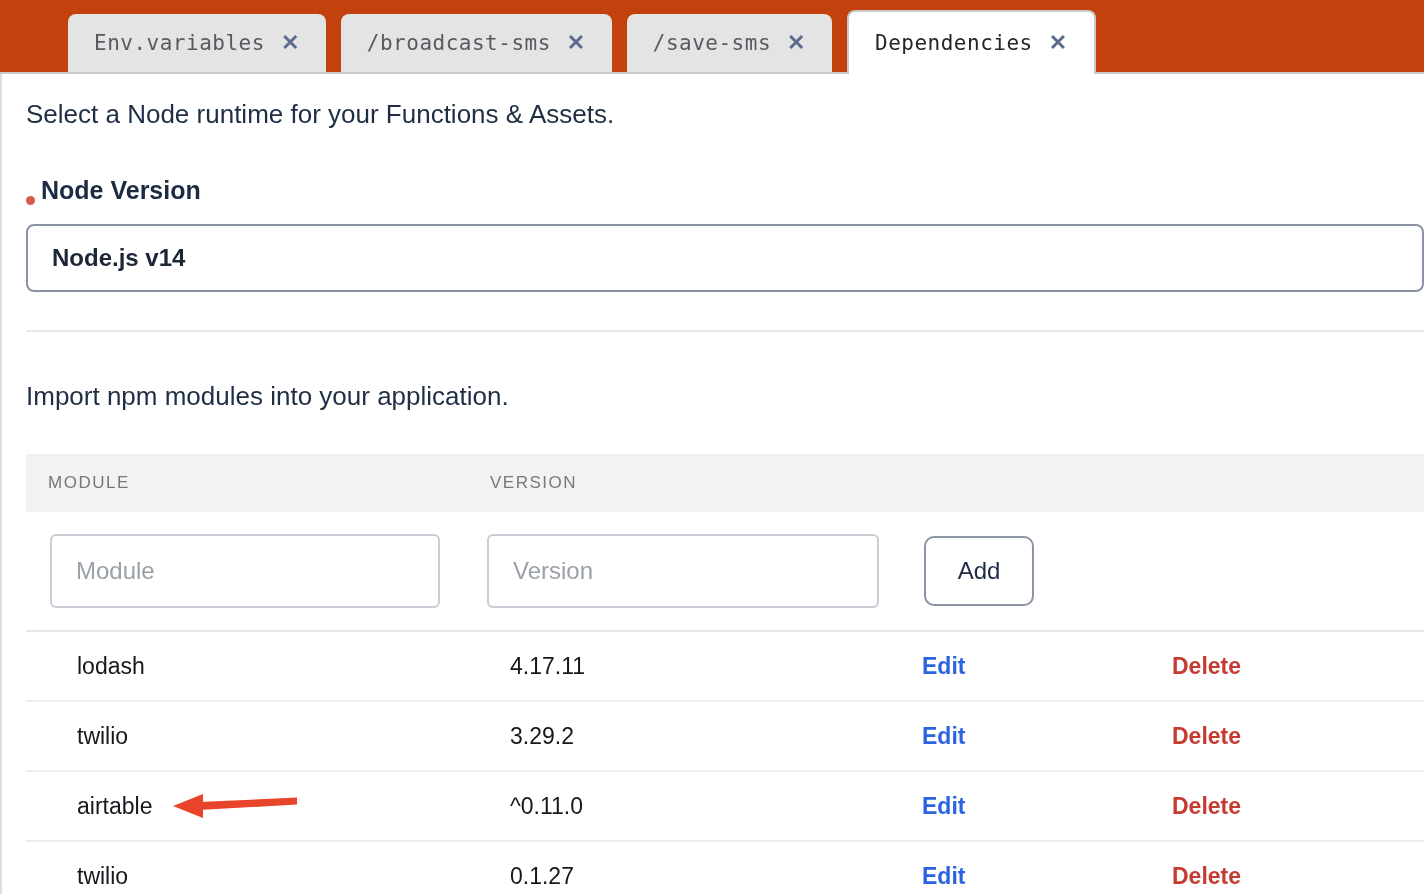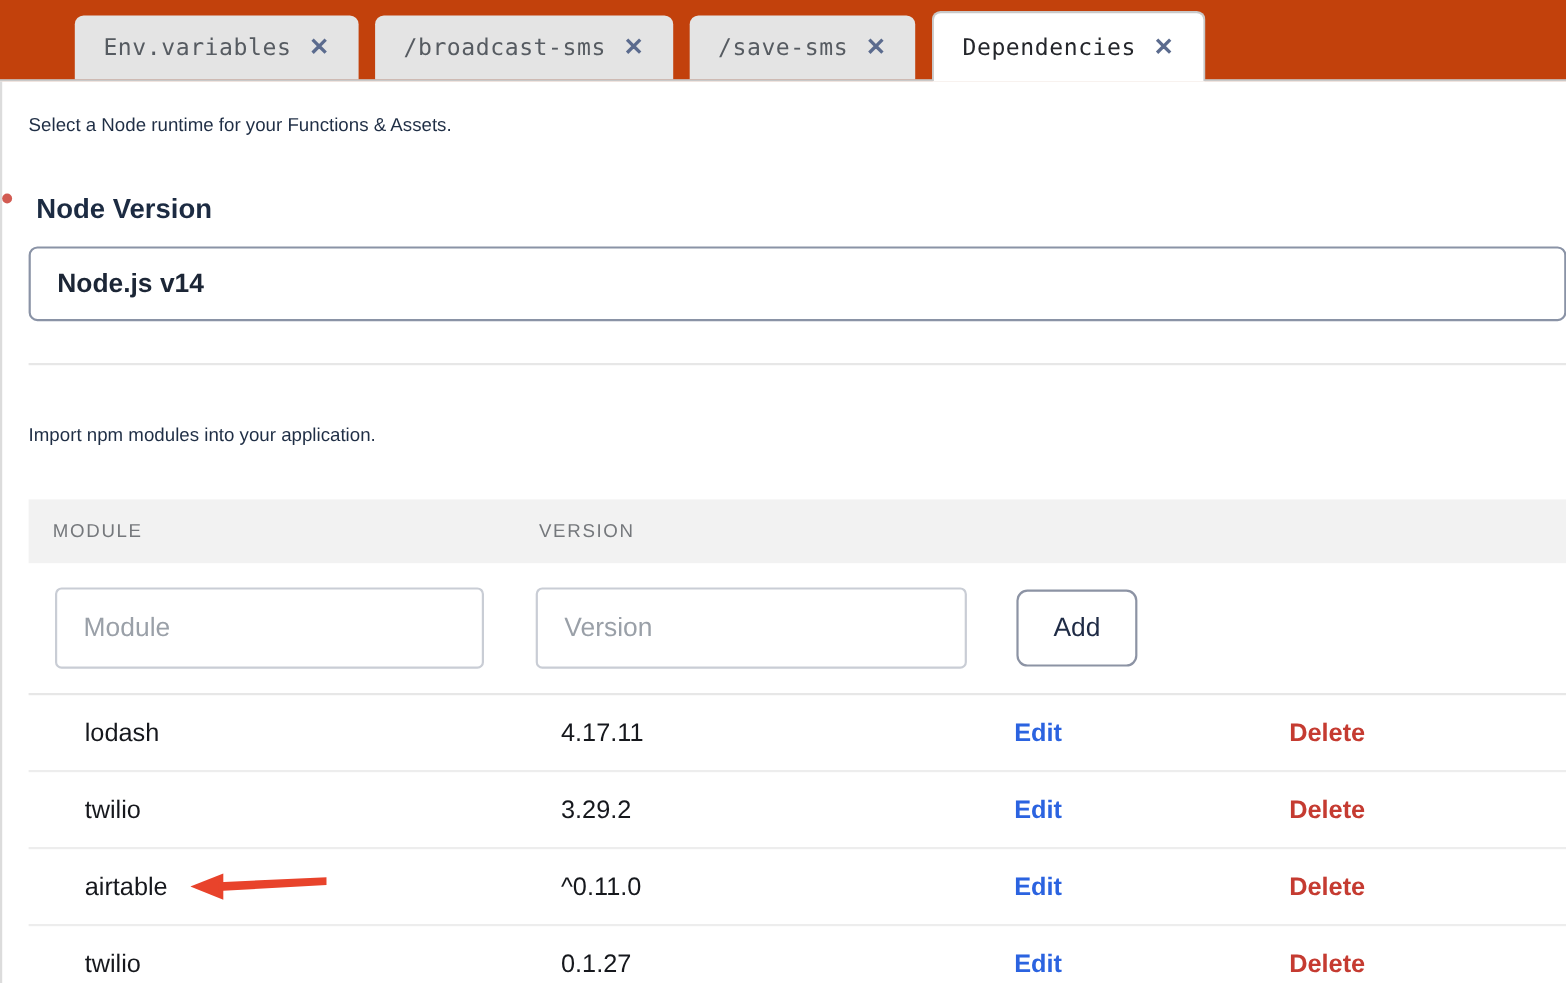--- a/index.html
+++ b/index.html
@@ -58,33 +58,34 @@
   
   .panel {
     border-left: 2px solid #dcdcdc;
     background: #ffffff;
     height: 820px;
     position: relative;
   }
   .desc {
     margin: 0;
     padding: 26px 0 0 24px;
-    font-size: 17px;
+    font-size: 26px;
     line-height: 28px;
     color: #1f2e45;
   }
   .desc.second { padding-top: 50px; }
 
   .field-label {
     margin-top: 48px;
+    padding-left: 24px;
     font-size: 25px;
     font-weight: bold;
     display: flex;
-    align-items: flex-start;
-    gap: 22px;
+    align-items: flex-end;
+    gap: 6px;
     color: #1c2b42;
   }
   .req-dot {
     width: 9px; height: 9px;
     border-radius: 50%;
     background: #d25b52;
     flex: 0 0 auto;
   }
 
   .select-box {

